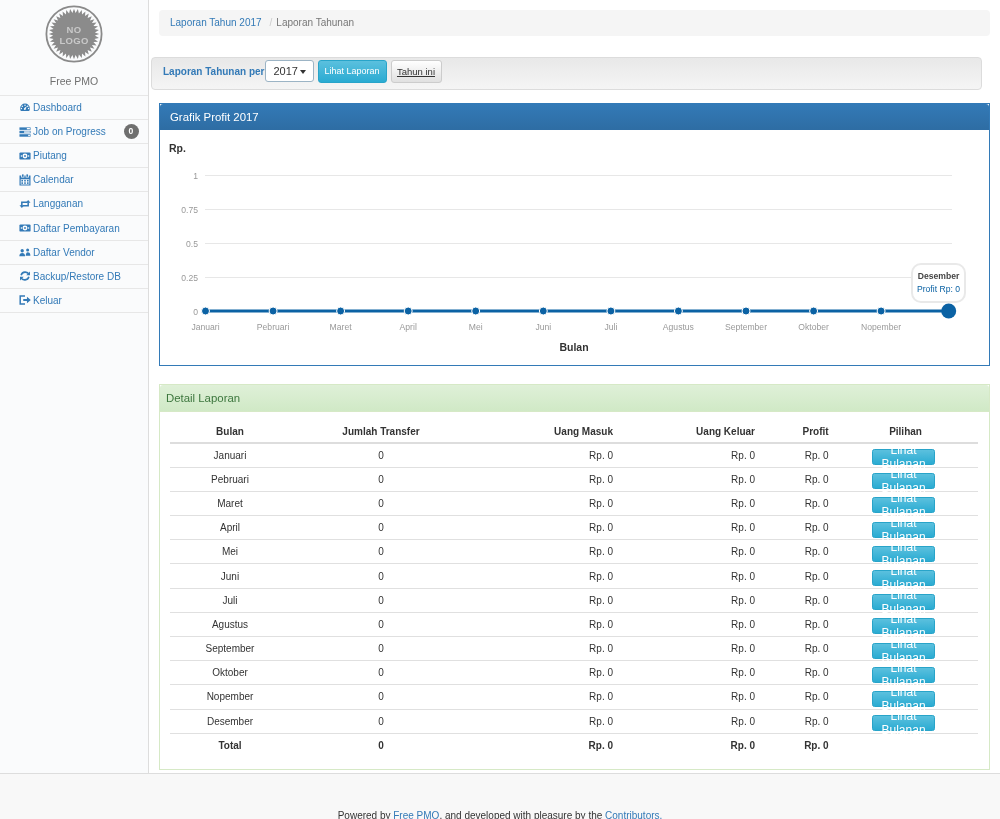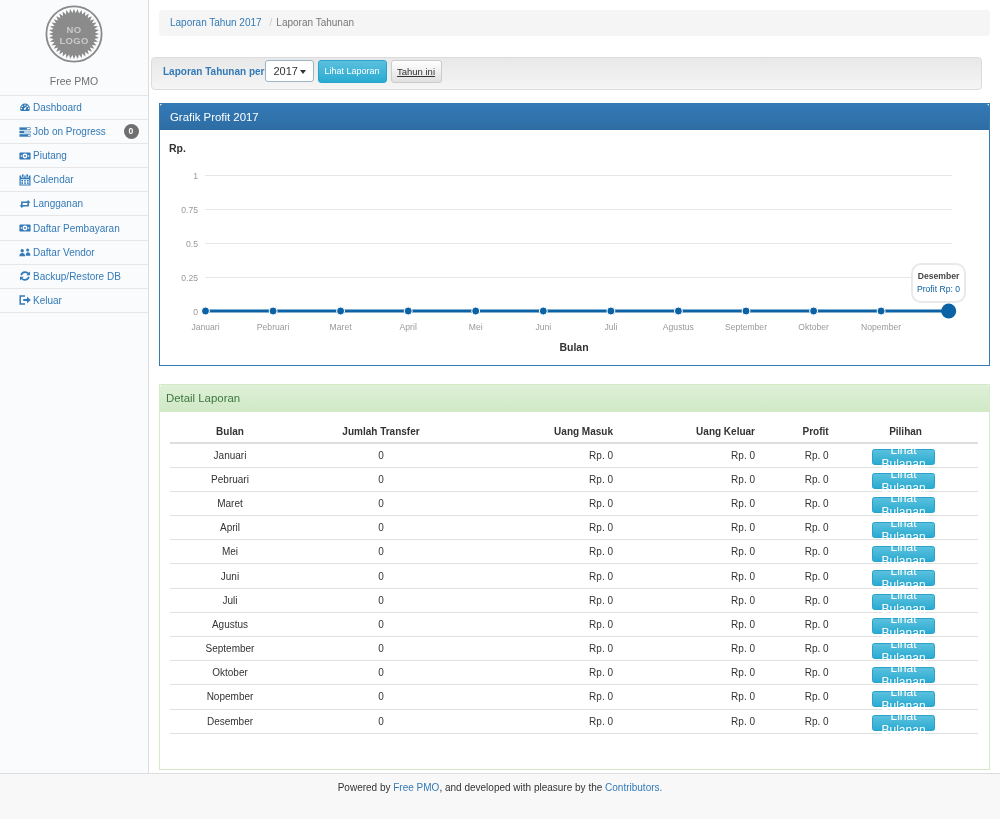--- a/index.html
+++ b/index.html
@@ -53,21 +53,21 @@
 
 .tblwrap { position:absolute; left:10px; top:8px; width:807.5px; }
 table { border-collapse:collapse; width:807.5px; table-layout:fixed; font-size:10px; color:#333; }
 th { font-weight:bold; border-bottom:2px solid #ddd; height:23px; }
 td { border-bottom:1px solid #e0e0e0; height:24.2px; }
 tr.total td { border-bottom:none; font-weight:bold; }
 .c { text-align:center; } .r { text-align:right; padding-right:5px; }
 .btn-xs { width:63px; height:16px; border-radius:2.5px; background:linear-gradient(to bottom,#5bc0de 0%,#2aabd2 100%); border:1px solid #28a4c9; color:#fff; font-size:12px; display:inline-flex; align-items:center; justify-content:center; position:relative; left:-2px; }
 
 
-.footer { position:absolute; left:0; top:773px; width:1000px; height:46px; background:#f8f8f8; border-top:1px solid #ddd; text-align:center; font-size:10px; color:#333; padding-top:8px; }
+.footer { position:absolute; left:0; top:773px; width:1000px; height:46px; background:#f8f8f8; border-top:1px solid #ddd; text-align:center; font-size:10px; color:#333; padding-top:36px; }
 .footer a { color:#337ab7; }
 </style>
 </head>
 <body>
 
 <div class="sidebar">
   <svg class="logo" width="62" height="62" viewBox="0 0 62 62">
     <circle cx="31" cy="31" r="27.6" fill="none" stroke="#8a8a8a" stroke-width="1.8"></circle>
     <path id="star" fill="#8b8b8b" d="M56.2,31.0L51.9,32.6L55.9,34.9L51.4,35.9L55.0,38.8L50.4,39.0L53.5,42.4L48.9,42.0L51.4,45.8L47.0,44.6L48.8,48.8L44.6,47.0L45.8,51.4L42.0,48.9L42.4,53.5L39.0,50.4L38.8,55.0L35.9,51.4L34.9,55.9L32.6,51.9L31.0,56.2L29.4,51.9L27.1,55.9L26.1,51.4L23.2,55.0L23.0,50.4L19.6,53.5L20.0,48.9L16.2,51.4L17.4,47.0L13.2,48.8L15.0,44.6L10.6,45.8L13.1,42.0L8.5,42.4L11.6,39.0L7.0,38.8L10.6,35.9L6.1,34.9L10.1,32.6L5.8,31.0L10.1,29.4L6.1,27.1L10.6,26.1L7.0,23.2L11.6,23.0L8.5,19.6L13.1,20.0L10.6,16.2L15.0,17.4L13.2,13.2L17.4,15.0L16.2,10.6L20.0,13.1L19.6,8.5L23.0,11.6L23.2,7.0L26.1,10.6L27.1,6.1L29.4,10.1L31.0,5.8L32.6,10.1L34.9,6.1L35.9,10.6L38.8,7.0L39.0,11.6L42.4,8.5L42.0,13.1L45.8,10.6L44.6,15.0L48.8,13.2L47.0,17.4L51.4,16.2L48.9,20.0L53.5,19.6L50.4,23.0L55.0,23.2L51.4,26.1L55.9,27.1L51.9,29.4Z"></path>
     <text x="31" y="30" text-anchor="middle" font-size="9.5" font-weight="bold" fill="#c9c9c9" letter-spacing="0.3">NO</text>
@@ -378,20 +378,28 @@
                 <td class="c"><span class="btn-xs">Lihat Bulanan</span></td>
               </tr>
         <tr>
                 <td class="c">Desember</td>
                 <td class="c">0</td>
                 <td class="r">Rp. 0</td>
                 <td class="r">Rp. 0</td>
                 <td class="r">Rp. 0</td>
                 <td class="c"><span class="btn-xs">Lihat Bulanan</span></td>
               </tr>
+        <tr class="total">
+                <td class="c">Total</td>
+                <td class="c">0</td>
+                <td class="r">Rp. 0</td>
+                <td class="r">Rp. 0</td>
+                <td class="r">Rp. 0</td>
+                <td class="c"></td>
+              </tr>
       </tbody>
           </table>
       </div>
     </div>
   </div>
 </div>
 
 <div class="footer">Powered by <a>Free PMO</a>, and developed with pleasure by the <a>Contributors.</a></div>
 
 </body></html>

